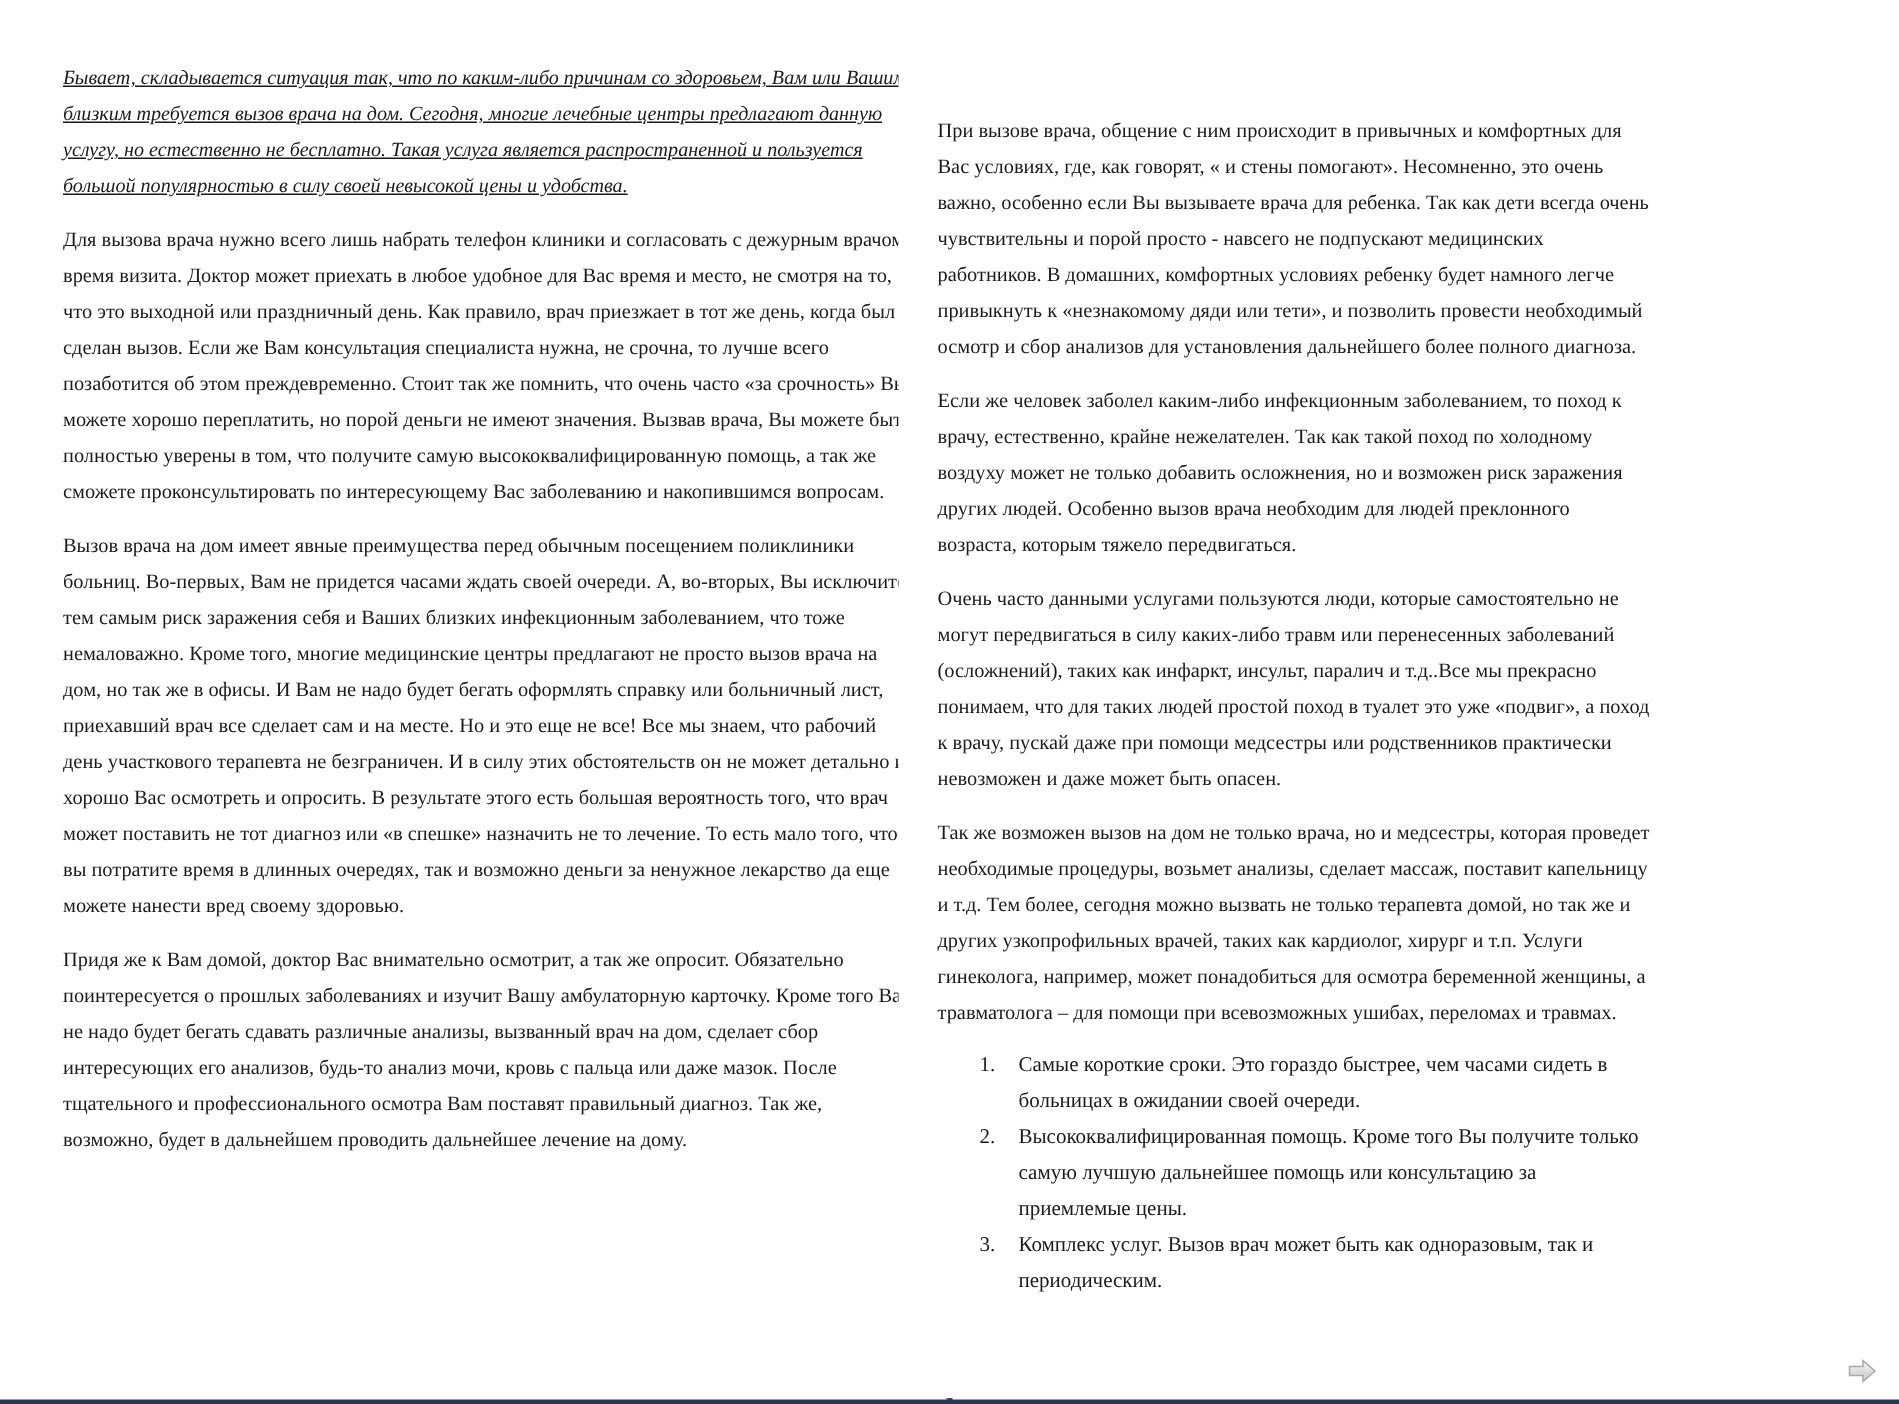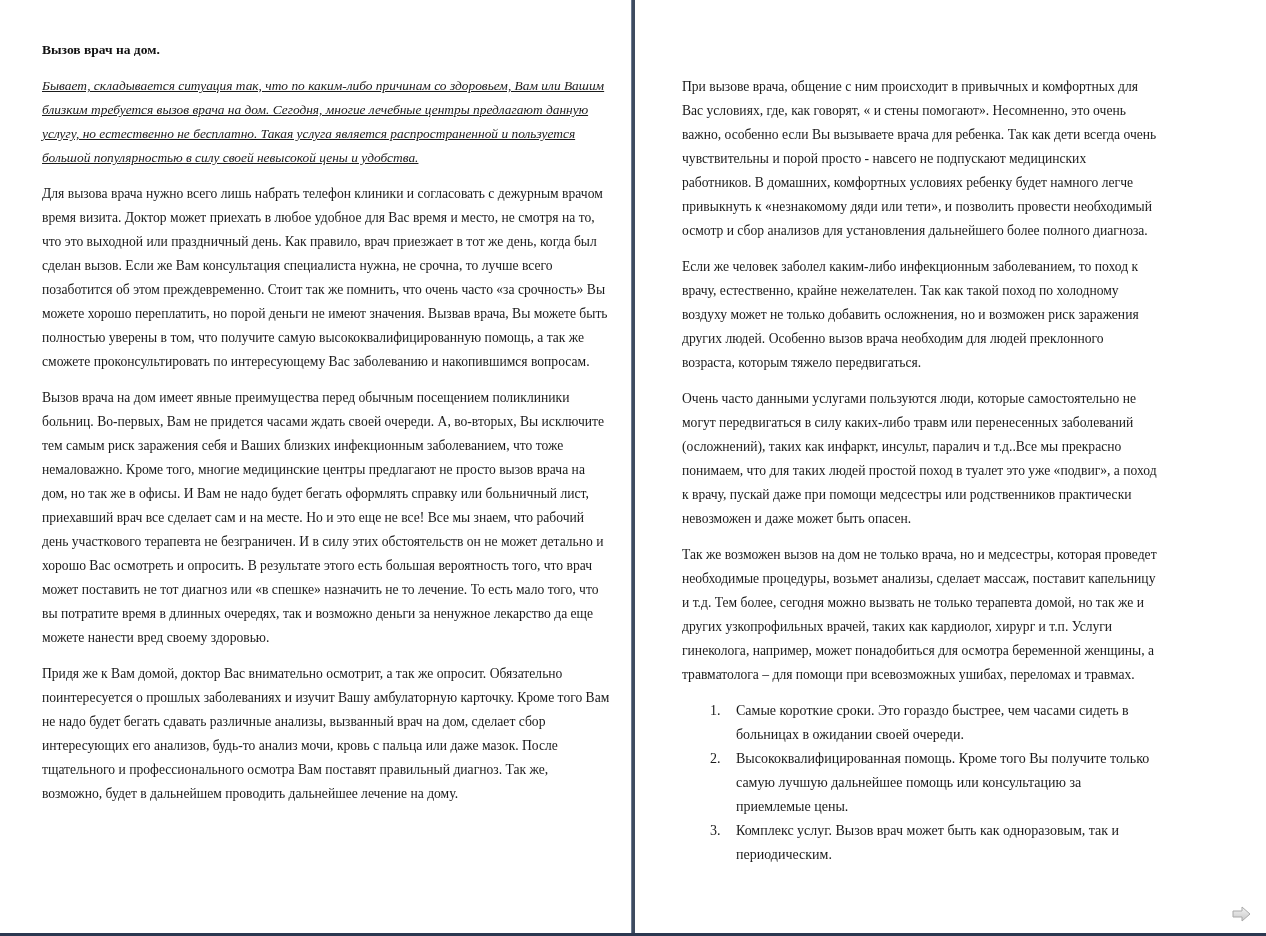--- a/index.html
+++ b/index.html
@@ -21,21 +21,21 @@
     height: 932px;
     background: #ffffff;
     box-sizing: border-box;
   }
   .page-left {
     left: 0;
     width: 631px;
     padding: 40px 20px 0 42px;
   }
   .page-right {
-    left: 656px;
+    left: 599px;
     width: 522px;
     padding: 75px 20px 0 26px;
   }
   .divider {
     position: absolute;
     left: 631px;
     top: 0;
     width: 4px;
     height: 936px;
     background: #3e4b5f;
@@ -83,21 +83,20 @@
     bottom: 14px;
     width: 20px;
     height: 16px;
     cursor: pointer;
   }
 </style>
 </head>
 <body>
 
 <div class="page page-left">
-  <div class="doc-title">Вызов врач на дом.</div>
   <p class="intro">Бывает, складывается ситуация так, что по каким-либо причинам со здоровьем, Вам или Вашим близким требуется вызов врача на дом. Сегодня, многие лечебные центры предлагают данную услугу, но естественно не бесплатно.  Такая услуга является распространенной и пользуется большой популярностью в силу своей невысокой цены и удобства.</p>
   <p>Для вызова врача нужно всего лишь набрать телефон клиники и согласовать с дежурным врачом время визита.  Доктор может приехать в любое удобное для Вас время и место, не смотря на то, что это выходной или праздничный день. Как правило, врач приезжает в тот же день, когда был сделан вызов. Если же Вам консультация специалиста нужна, не срочна, то  лучше всего позаботится об этом преждевременно. Стоит так же помнить, что очень часто «за срочность» Вы можете хорошо переплатить, но порой деньги не имеют значения.  Вызвав врача, Вы можете быть полностью уверены в том, что получите самую высококвалифицированную помощь, а так же сможете проконсультировать по интересующему Вас заболеванию и накопившимся вопросам.</p>
   <p>Вызов врача на дом имеет явные преимущества перед обычным посещением поликлиники больниц. Во-первых, Вам не придется часами ждать своей очереди. А, во-вторых, Вы исключите тем самым риск заражения себя и Ваших близких инфекционным заболеванием, что тоже немаловажно. Кроме того, многие медицинские центры предлагают не просто вызов врача на дом, но так же в офисы. И Вам не надо будет бегать оформлять справку или больничный лист, приехавший врач все сделает сам и на месте. Но и это еще не все! Все  мы знаем, что рабочий день участкового терапевта не безграничен. И в силу этих обстоятельств он не может детально и хорошо Вас осмотреть и опросить. В результате этого есть большая вероятность того, что врач может поставить не тот диагноз или «в спешке» назначить не то лечение. То есть мало того, что вы потратите время в длинных очередях, так и возможно деньги за ненужное лекарство да еще можете нанести вред своему здоровью.</p>
   <p>Придя же к Вам домой, доктор Вас внимательно осмотрит, а так же опросит. Обязательно поинтересуется о прошлых заболеваниях и изучит Вашу амбулаторную карточку. Кроме того Вам не надо будет бегать сдавать различные анализы, вызванный врач на дом, сделает сбор интересующих его анализов, будь-то  анализ мочи, кровь с пальца или даже мазок. После тщательного и профессионального осмотра Вам поставят правильный диагноз. Так же, возможно, будет в дальнейшем проводить дальнейшее лечение на дому.</p>
 </div>
 
 <div class="divider"></div>
 
 <div class="page page-right">
   <p>При вызове врача, общение с ним происходит в привычных и комфортных для Вас условиях, где, как говорят, « и стены помогают». Несомненно, это очень важно, особенно если Вы вызываете врача для ребенка. Так как дети всегда очень чувствительны и порой просто - навсего не подпускают медицинских работников. В домашних, комфортных условиях  ребенку будет намного легче привыкнуть к «незнакомому дяди или тети», и позволить  провести необходимый осмотр и сбор анализов для установления дальнейшего более полного диагноза.</p>

